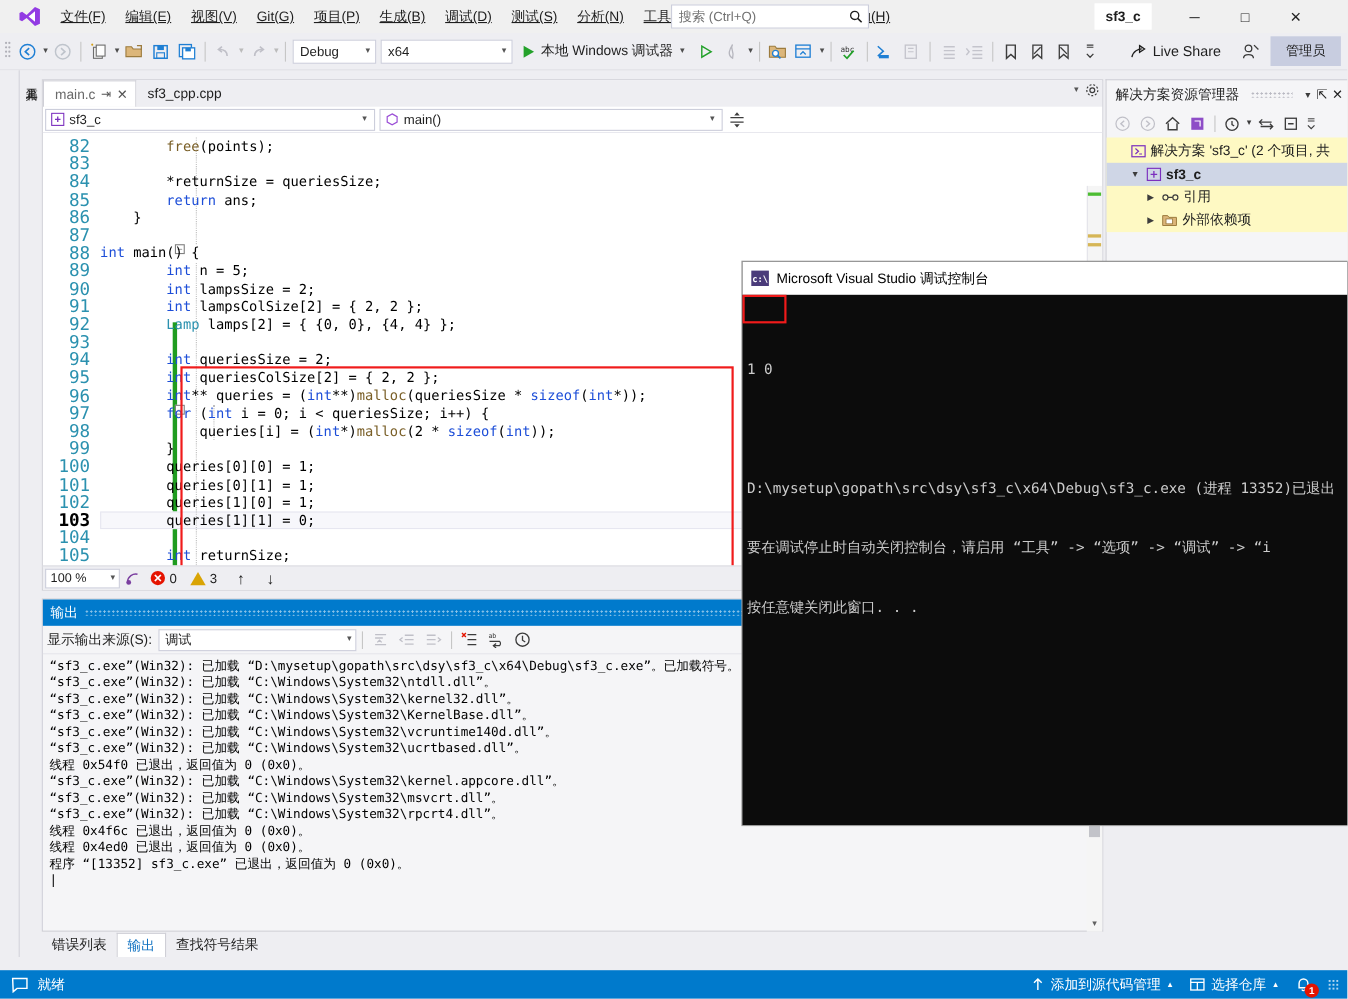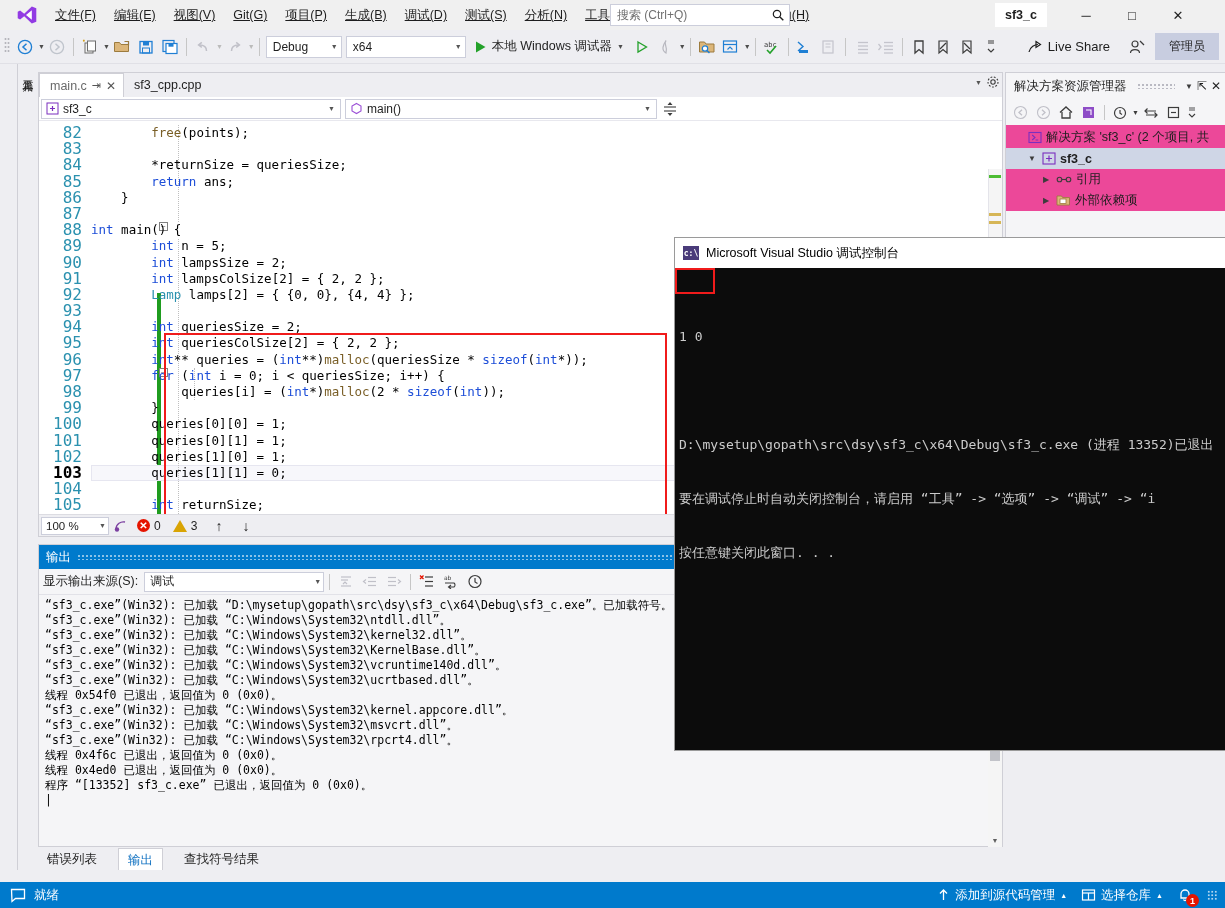--- a/index.html
+++ b/index.html
@@ -186,21 +186,21 @@
   .se-header .title { flex: 0 0 auto; }
   .se-header .dots { flex: 1; height: 6px; background-image: radial-gradient(#b9b9c2 1px, transparent 1px);
     background-size: 4px 4px; margin: 0 6px; }
   .se-toolbar { height: 26px; display: flex; align-items: center; gap: 1px; padding: 0 3px; }
   .se-tb-btn { width: 22px; height: 22px; display: flex; align-items: center; justify-content: center; }
   .se-search {
     height: 22px; margin: 1px 4px 3px 4px; background: #fff; border: 1px solid #cccedb;
     display: flex; align-items: center; padding: 0 3px 0 5px; font-size: 12px;
   }
   .se-search .ph { flex: 1; color: #4d4d4d; white-space: nowrap; overflow: hidden; }
-  .se-tree { background: #ec4899; padding-top: 2px; font-size: 12.5px; }
+  .se-tree { background: #fef9c3; padding-top: 2px; font-size: 12.5px; }
   .se-row { height: 21px; display: flex; align-items: center; gap: 4px; padding-left: 6px; white-space: nowrap; }
   .se-row.sel { background: #cfd6e6; font-weight: bold; }
   .se-row .tw { width: 12px; text-align: center; font-size: 8px; color: #3c3c3c; }
   .se-row .lbl { overflow: hidden; }
 
   
   .console-win {
     position: absolute; left: 675px; top: 238px; width: 550px; height: 512px;
     background: #0c0c0c; box-shadow: 0 0 0 1px #9a9a9a;
   }
@@ -252,21 +252,21 @@
     font-family: "DejaVu Sans Mono", monospace; font-size: 11.5px; line-height: 15px;
     padding: 3px 0 0 6px; white-space: pre; color: #000;
   }
   .op-vscroll { position: absolute; right: 0; top: 50px; width: 14px; height: 252px; background: #f5f5f5; }
   .op-arrow { position: absolute; left: 0; width: 14px; height: 14px; display: flex;
     align-items: center; justify-content: center; font-size: 7px; color: #606060; }
 
   
   .bottom-tabs {
     position: absolute; left: 38px; top: 848px; width: 965px; height: 24px;
-    background: #eeeef2; display: flex; align-items: flex-start; gap: 12px;
+    background: #eeeef2; display: flex; align-items: flex-start; gap: 0;
   }
   .btab { height: 22px; padding: 3px 9px; font-size: 12.5px; }
   .btab.sel { background: #fff; color: #0e70c0; border: 1px solid #cfcfd6; border-bottom: none; }
 
   
   .statusbar {
     position: absolute; left: 0; bottom: 0; width: 1225px; height: 26px;
     background: #007acc; color: #fff; display: flex; align-items: center;
     font-size: 12.5px;
   }

